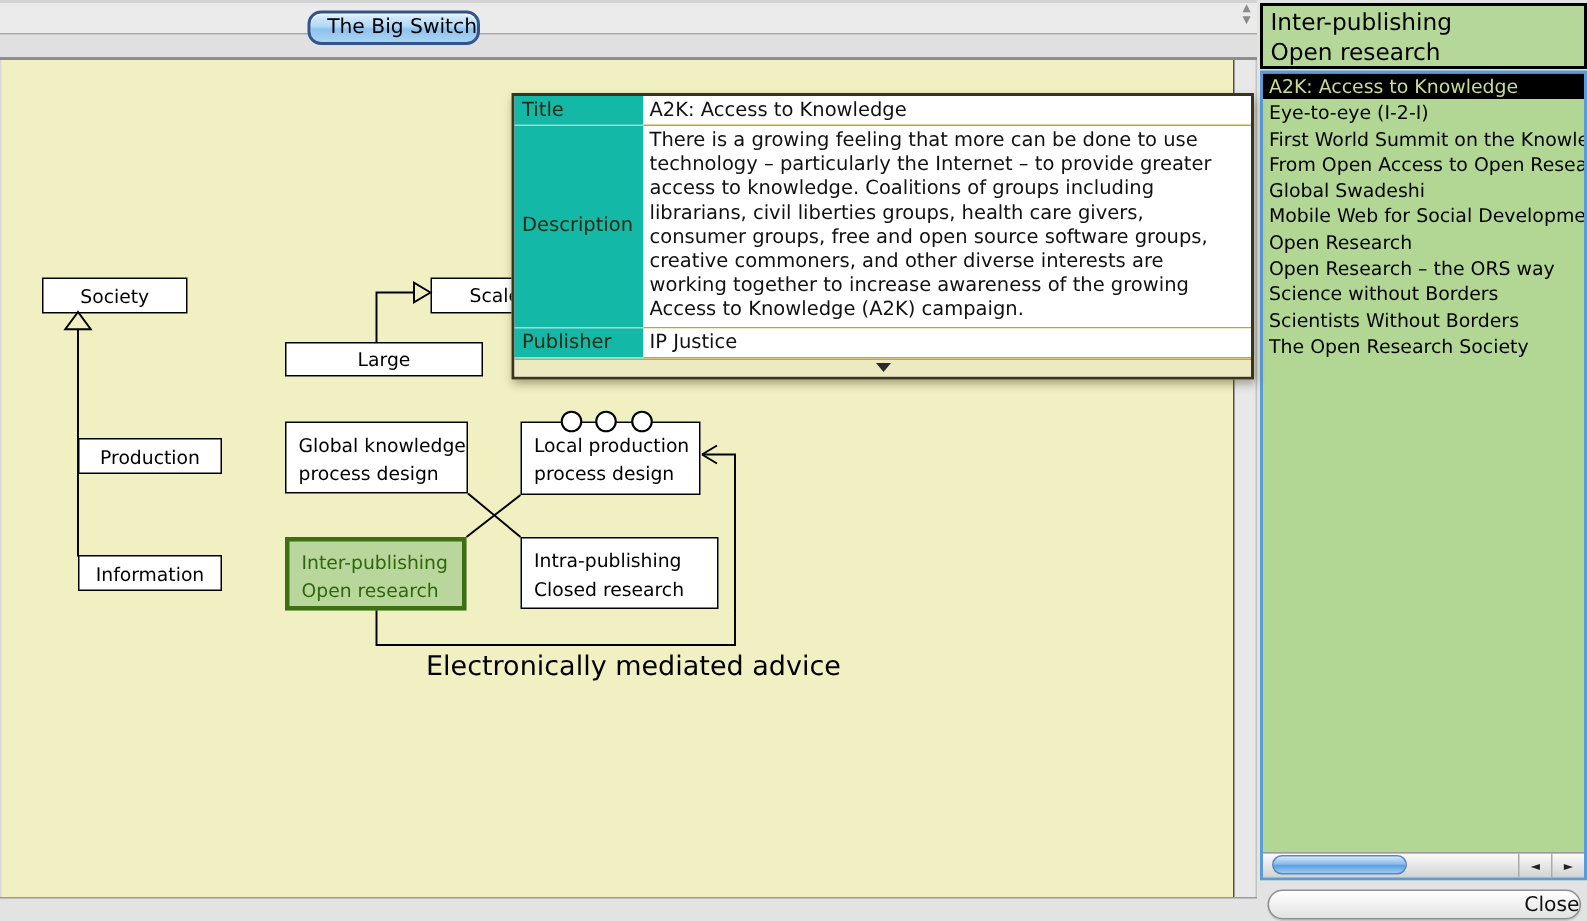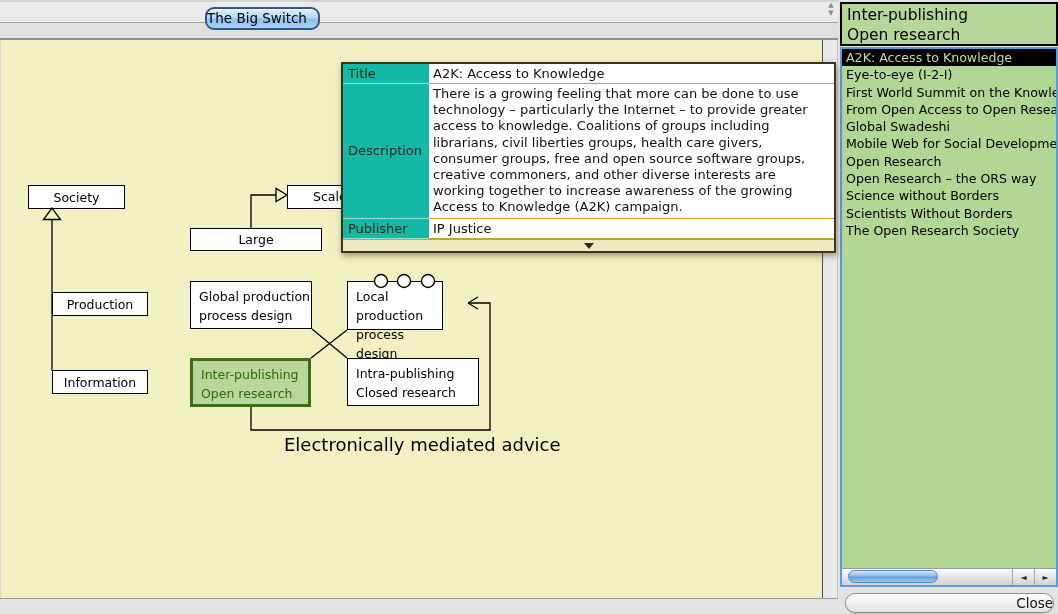--- a/index.html
+++ b/index.html
@@ -5,21 +5,21 @@
   html,body{margin:0;padding:0;}
   body{font-family:"DejaVu Sans",sans-serif;}
   #screen{position:relative;width:1058px;height:614px;background:#e3e3e3;overflow:hidden;}
 
   
   .tabbar{position:absolute;left:0;top:0;width:838px;height:40px;background:#e0e0e0;border-bottom:2px solid #8e8e8e;box-sizing:border-box;}
   .tabbar .upper{position:absolute;left:0;top:0;width:100%;height:23px;background:#ebebeb;border-top:2px solid #d2d2d2;border-bottom:1px solid #a9a9a9;box-sizing:border-box;}
   .tab{position:absolute;left:205px;top:7px;width:115px;height:23px;box-sizing:border-box;
        border:2px solid #31548f;border-radius:9px;
        background:linear-gradient(#dcf0fc 0%,#b2d8f5 45%,#8ec2ee 55%,#a9d4f4 100%);
-       font-size:13.5px;color:#000;text-align:left;line-height:19px;
+       font-size:13.5px;color:#000;text-align:right;line-height:19px;
        box-shadow:inset 0 1px 1px rgba(255,255,255,.8);cursor:pointer;}
   .split-arrows{position:absolute;left:825px;top:1px;width:12px;color:#8a8a8a;font-size:7px;line-height:8px;text-align:center;}
 
   
   .canvas{position:absolute;left:0;top:40px;width:822px;height:558px;background:#f1f0c2;border-left:1px solid #d8d8d8;box-sizing:border-box;}
   .vstrip{position:absolute;left:822px;top:40px;width:16px;height:558px;background:#e8e8e8;border-left:1px solid #4f4f4f;border-right:1px solid #c2c2c2;box-sizing:border-box;}
   .hstrip{position:absolute;left:0;top:598px;width:838px;height:16px;background:#e3e3e3;border-top:1px solid #9a9a9a;box-sizing:border-box;}
 
   
   .node{position:absolute;box-sizing:border-box;background:#fff;border:1px solid #000;
@@ -81,24 +81,24 @@
   <div class="vstrip"></div>
   <div class="hstrip"></div>
 
   <div class="node center" style="left:28px;top:185px;width:97px;height:24px;">Society</div>
   <div class="node" style="left:287px;top:185px;width:120px;height:24px;padding:3px 0 0 25px;">Scale</div>
   <div class="node center" style="left:190px;top:228px;width:132px;height:23px;">Large</div>
   <div class="node gray" style="left:347px;top:228px;width:120px;height:23px;"></div>
   <div class="node center" style="left:52px;top:292px;width:96px;height:24px;">Production</div>
   <div class="node center" style="left:52px;top:370px;width:96px;height:24px;">Information</div>
   <div class="node two" style="left:190px;top:281px;width:122px;height:48px;">
-    <span>Global production</span><br>
+    <span>Global knowledge</span><br>
     <span>process design</span>
   </div>
-  <div class="node two" style="left:347px;top:281px;width:96px;height:49px;">
+  <div class="node two" style="left:347px;top:281px;width:120px;height:49px;">
     <span>Local production</span><br>
     <span>process design</span>
   </div>
   <div class="node two green" style="left:190px;top:358px;width:121px;height:49px;padding-top:4px;">
     <span>Inter-publishing</span><br>
     <span>Open research</span>
   </div>
   <div class="node two" style="left:347px;top:358px;width:132px;height:48px;">
     <span>Intra-publishing</span><br>
     <span>Closed research</span>

